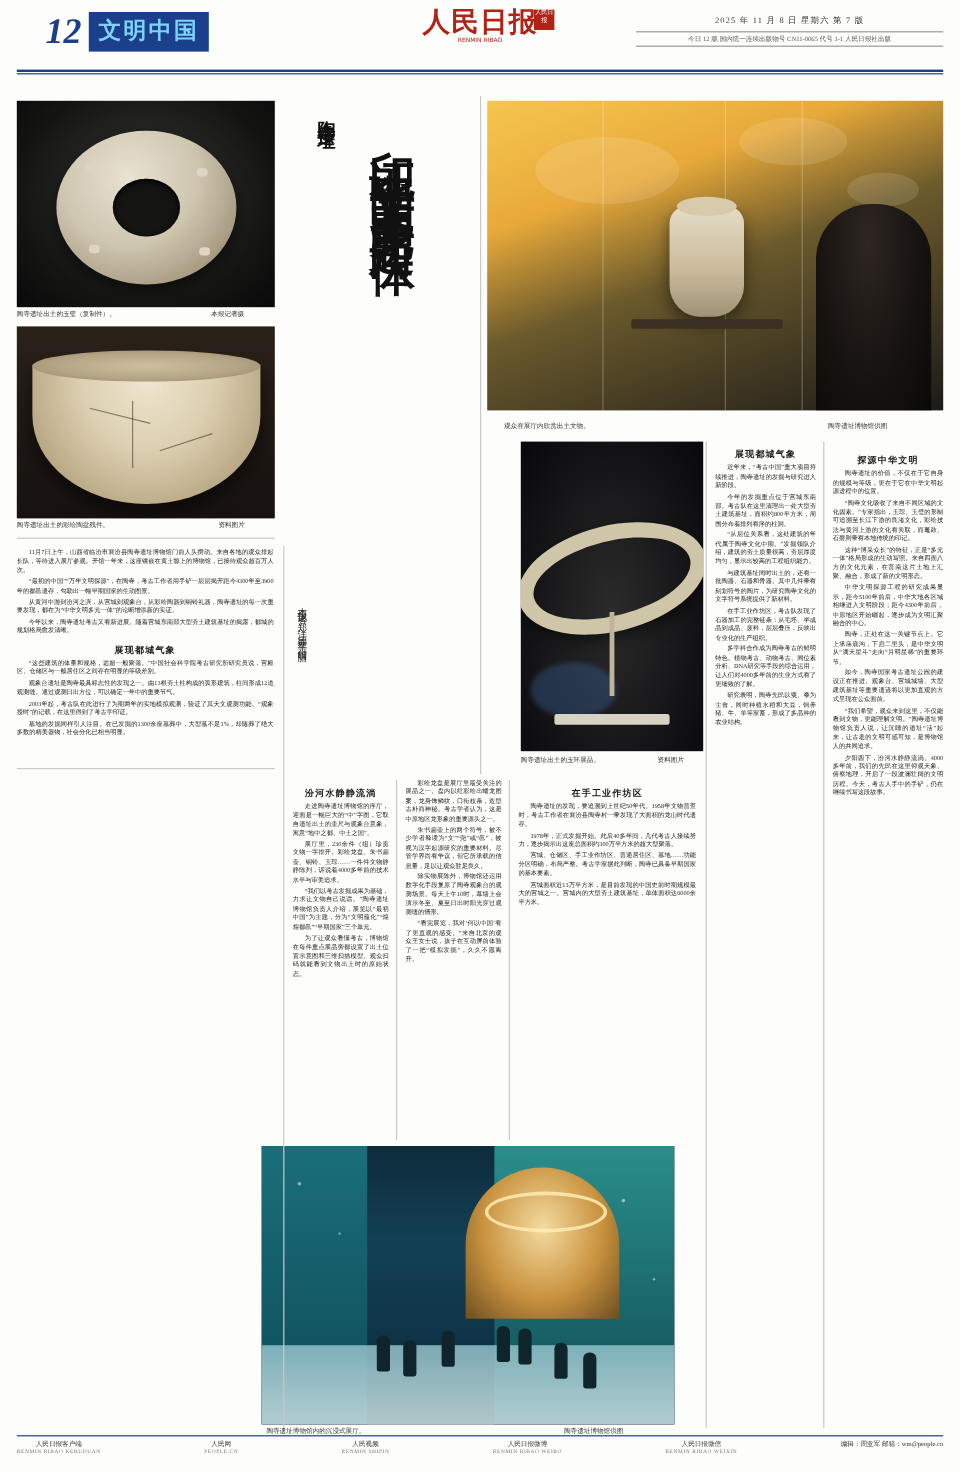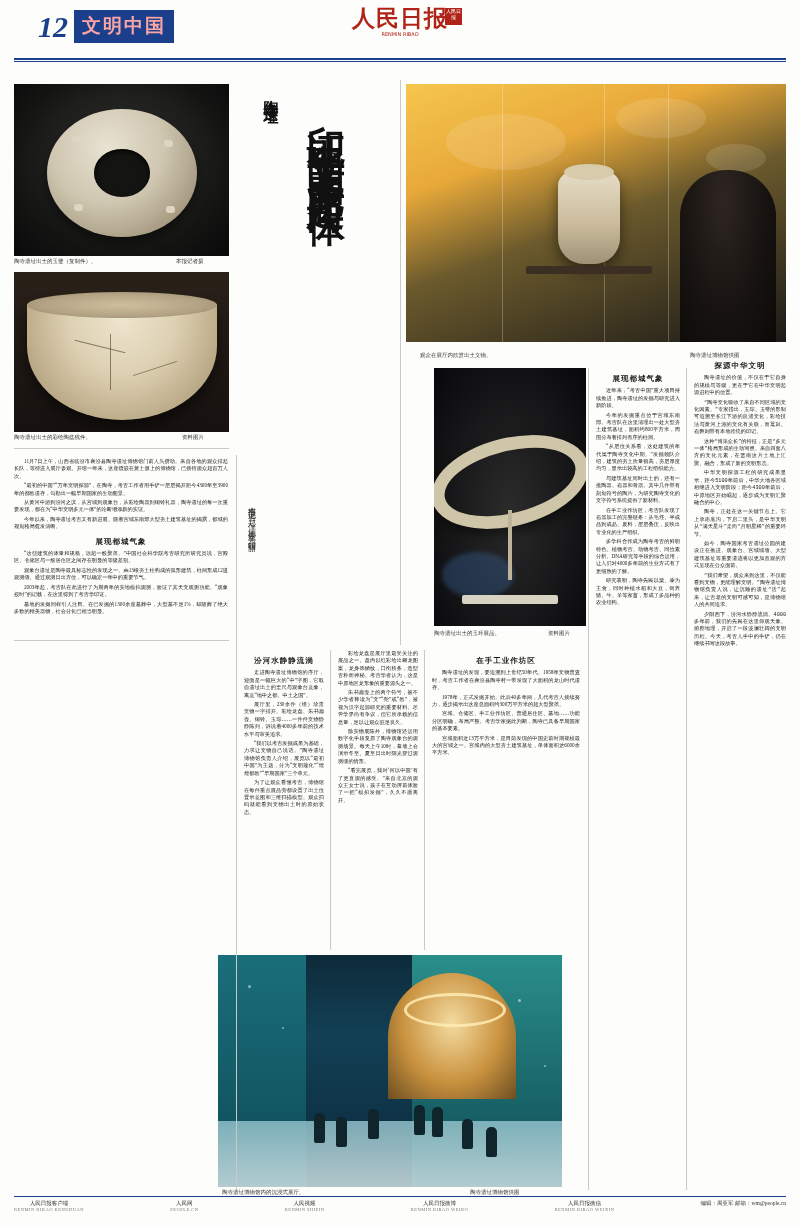--- a/index.html
+++ b/index.html
@@ -2,21 +2,21 @@
 <html><head>
 <meta charset="utf-8">
 <style>
   html,body{margin:0;padding:0;background:#fff;}
   body{width:800px;height:1227px;font-family:"Liberation Serif",serif;color:#111;position:relative;overflow:hidden;}
   .page{width:800px;height:1227px;position:relative;background:#fdfdfb;}
 
   
   .masthead{position:absolute;left:14px;top:10px;width:772px;height:46px;display:flex;align-items:flex-start;margin-left:24px;}
   .page-num{font-family:"Liberation Serif",serif;font-style:italic;font-weight:bold;font-size:30px;color:#1b3f8b;line-height:34px;padding-right:6px;}
-  .section-tag{background:#1b3f8b;color:#fca5a5;font-family:"DejaVu Sans",sans-serif;font-weight:bold;font-size:19px;letter-spacing:2px;padding:4px 8px 5px 8px;height:24px;display:flex;align-items:center;}
+  .section-tag{background:#1b3f8b;color:#7dd3fc;font-family:"DejaVu Sans",sans-serif;font-weight:bold;font-size:19px;letter-spacing:2px;padding:4px 8px 5px 8px;height:24px;display:flex;align-items:center;}
   .mast-mid{flex:1;}
   .paper-logo{position:absolute;left:352px;top:6px;width:96px;text-align:center;}
   .paper-logo .pl-main{font-family:"Liberation Serif",serif;font-weight:bold;font-size:23px;color:#b02418;letter-spacing:1px;line-height:25px;}
   .paper-logo .pl-sub{font-family:"DejaVu Sans",sans-serif;font-size:5px;color:#b02418;letter-spacing:0px;}
   .seal{position:absolute;left:445px;top:8px;width:17px;height:17px;background:#b02418;color:#fff;font-size:5px;line-height:5.5px;text-align:center;padding:1px;box-sizing:border-box;}
   .mast-right{position:absolute;left:530px;top:12px;width:256px;font-size:6px;color:#333;}
   .mast-right .line1{text-align:center;letter-spacing:1px;font-size:7px;}
   .mast-right .line2{margin-top:4px;border-top:1px solid #999;border-bottom:1px solid #999;padding:2px 0;text-align:center;font-size:5.5px;color:#555;}
   .mast-rule{position:absolute;left:14px;top:58px;width:772px;height:2px;background:#1b3f8b;}
   .mast-rule2{position:absolute;left:14px;top:61px;width:772px;height:1px;background:#1b3f8b;}
@@ -87,20 +87,24 @@
     <div class="section-tag">文明中国</div>
     <div class="mast-mid"></div>
   </div>
 
   <div class="paper-logo">
     <div class="pl-main">人民日报</div>
     <div class="pl-sub">RENMIN RIBAO</div>
   </div>
   <div class="seal">人民日报</div>
 
+  <div class="mast-right">
+    <div class="line1">2025 年 11 月 8 日    星期六  第 7 版</div>
+    <div class="line2">今日 12 版  国内统一连续出版物号 CN11-0065  代号 1-1  人民日报社出版</div>
+  </div>
   <div class="mast-rule"></div>
   <div class="mast-rule2"></div>
 
   <div class="photo ph1" style="left:14px;top:84px;width:215px;height:172px;">
     <div class="disc"></div>
     <div class="nub" style="left:58px;top:52px;"></div>
     <div class="nub" style="left:150px;top:56px;"></div>
     <div class="nub" style="left:60px;top:120px;"></div>
     <div class="nub" style="left:152px;top:122px;"></div>
   </div>
@@ -208,21 +212,21 @@
   <div class="col" id="c5" style="left:596px;top:368px;width:84px;height:818px;">
       <div class="subhead">展现都城气象</div>
       <p>近年来，“考古中国”重大项目持续推进，陶寺遗址的发掘与研究进入新阶段。</p>
       <p>今年的发掘重点位于宫城东南部。考古队在这里清理出一处大型夯土建筑基址，面积约800平方米，周围分布着排列有序的柱洞。</p>
       <p>“从层位关系看，这处建筑的年代属于陶寺文化中期。”发掘领队介绍，建筑的夯土质量很高，夯层厚度均匀，显示出较高的工程组织能力。</p>
       <p>与建筑基址同时出土的，还有一批陶器、石器和骨器。其中几件带有刻划符号的陶片，为研究陶寺文化的文字符号系统提供了新材料。</p>
       <p>在手工业作坊区，考古队发现了石器加工的完整链条：从毛坯、半成品到成品、废料，层层叠压，反映出专业化的生产组织。</p>
       <p>多学科合作成为陶寺考古的鲜明特色。植物考古、动物考古、同位素分析、DNA研究等手段的综合运用，让人们对4000多年前的生业方式有了更细致的了解。</p>
       <p>研究表明，陶寺先民以粟、黍为主食，同时种植水稻和大豆，饲养猪、牛、羊等家畜，形成了多品种的农业结构。</p>
     </div>
-  <div class="col" id="c6" style="left:694px;top:356px;width:92px;height:818px;font-family:Liberation Mono, monospace;">
+  <div class="col" id="c6" style="left:694px;top:373px;width:92px;height:818px;">
       <div class="subhead">探源中华文明</div>
       <p>陶寺遗址的价值，不仅在于它自身的规模与等级，更在于它在中华文明起源进程中的位置。</p>
       <p>“陶寺文化吸收了来自不同区域的文化因素。”专家指出，玉琮、玉璧的形制可追溯至长江下游的良渚文化，彩绘技法与黄河上游的文化有关联，而鼍鼓、石磬则带有本地传统的印记。</p>
       <p>这种“博采众长”的特征，正是“多元一体”格局形成的生动写照。来自四面八方的文化元素，在晋南这片土地上汇聚、融合，形成了新的文明形态。</p>
       <p>中华文明探源工程的研究成果显示，距今5100年前后，中华大地各区域相继进入文明阶段；距今4300年前后，中原地区开始崛起，逐步成为文明汇聚融合的中心。</p>
       <p>陶寺，正处在这一关键节点上。它上承庙底沟，下启二里头，是中华文明从“满天星斗”走向“月明星稀”的重要环节。</p>
       <p>如今，陶寺国家考古遗址公园的建设正在推进。观象台、宫城城墙、大型建筑基址等重要遗迹将以更加直观的方式呈现在公众面前。</p>
       <p>“我们希望，观众来到这里，不仅能看到文物，更能理解文明。”陶寺遗址博物馆负责人说，让沉睡的遗址“活”起来，让古老的文明可感可知，是博物馆人的共同追求。</p>
       <p>夕阳西下，汾河水静静流淌。4000多年前，我们的先民在这里仰观天象、俯察地理，开启了一段波澜壮阔的文明历程。今天，考古人手中的手铲，仍在继续书写这段故事。</p>
     </div>

